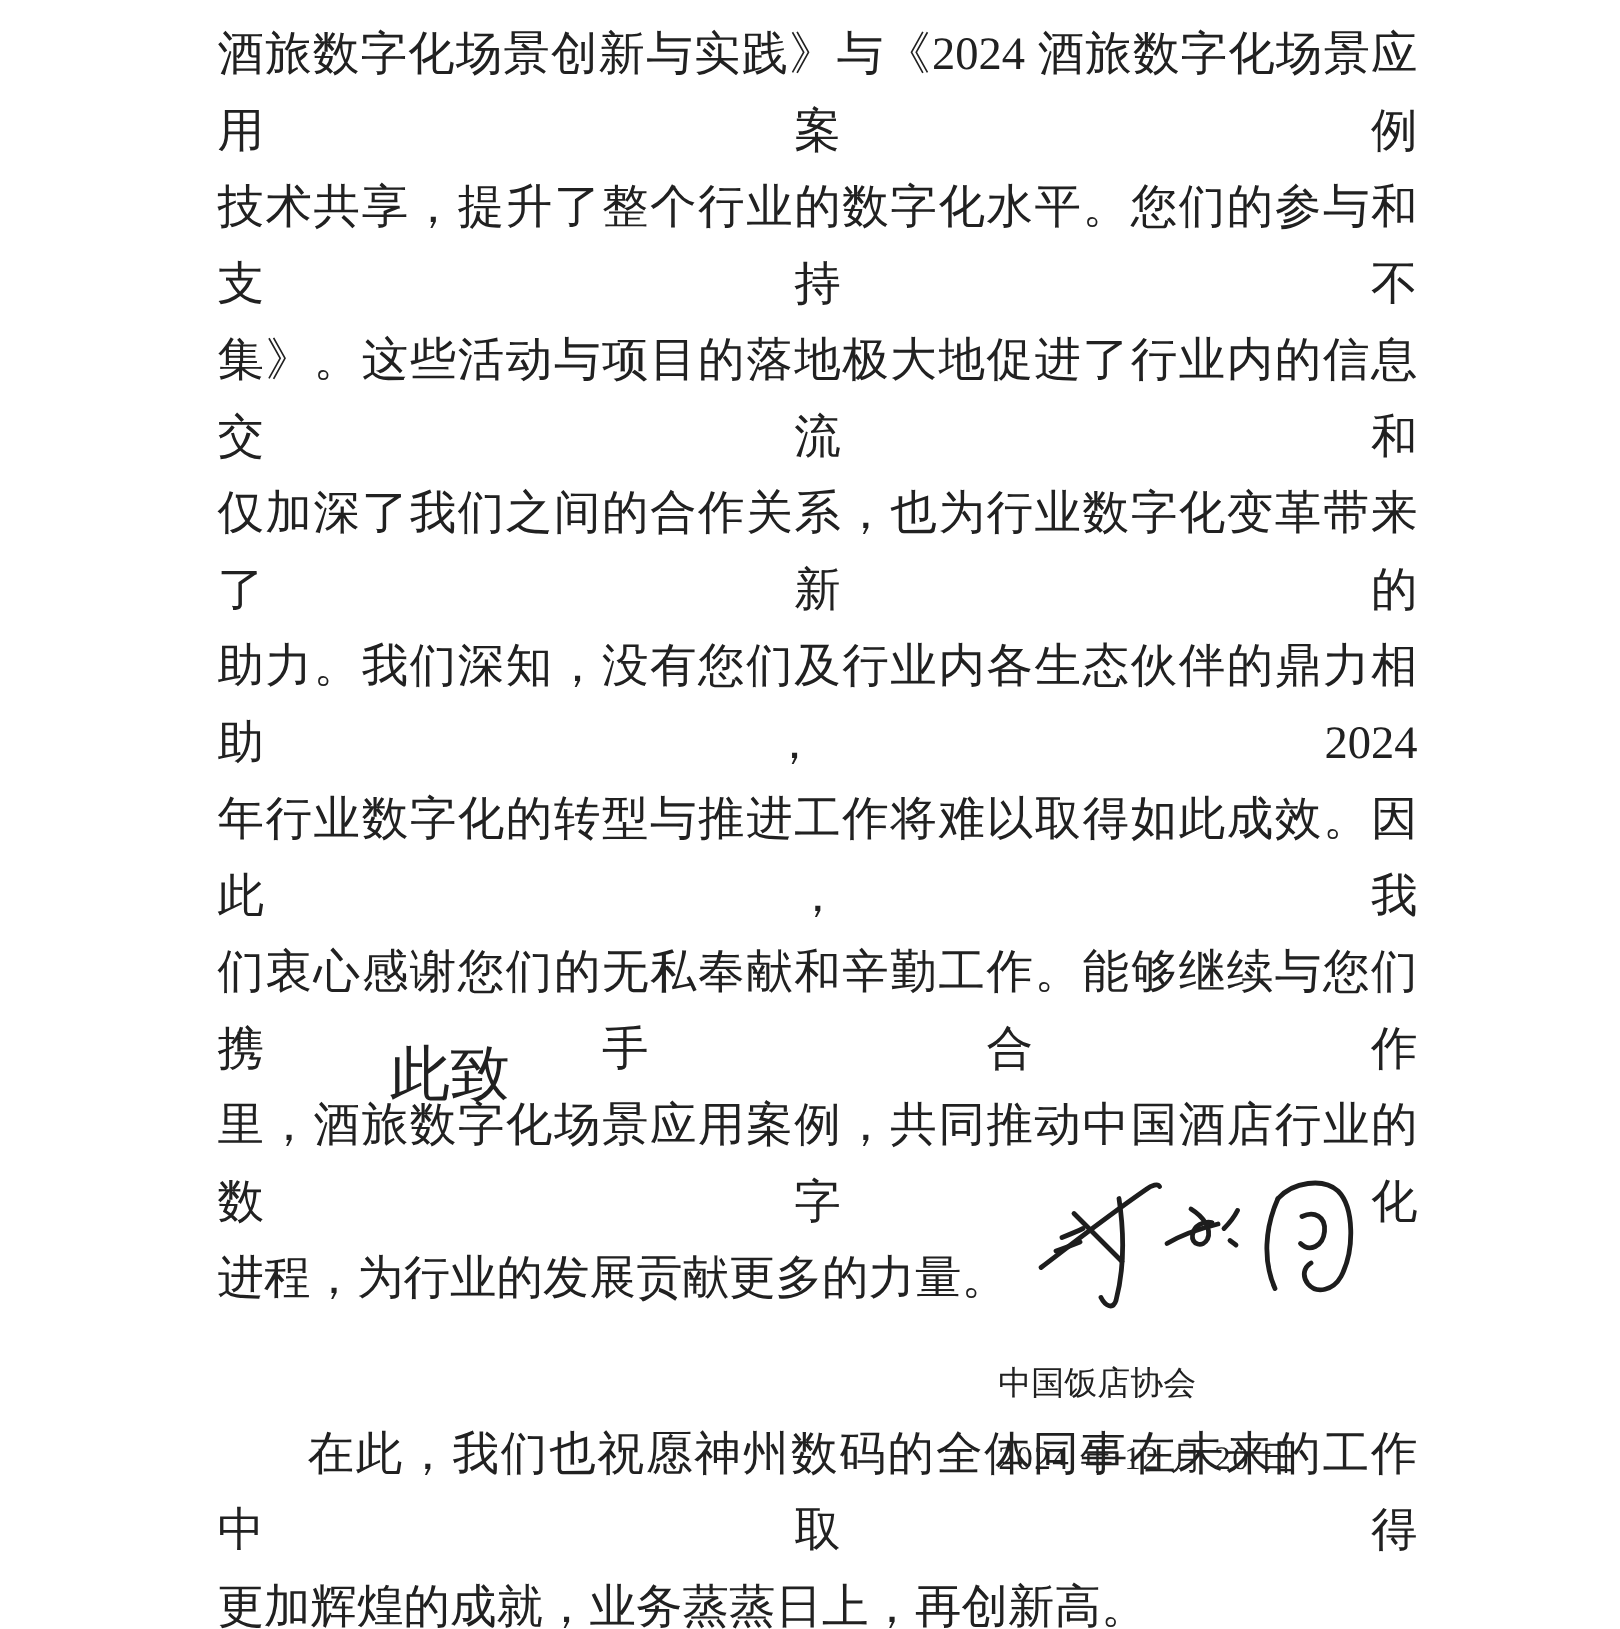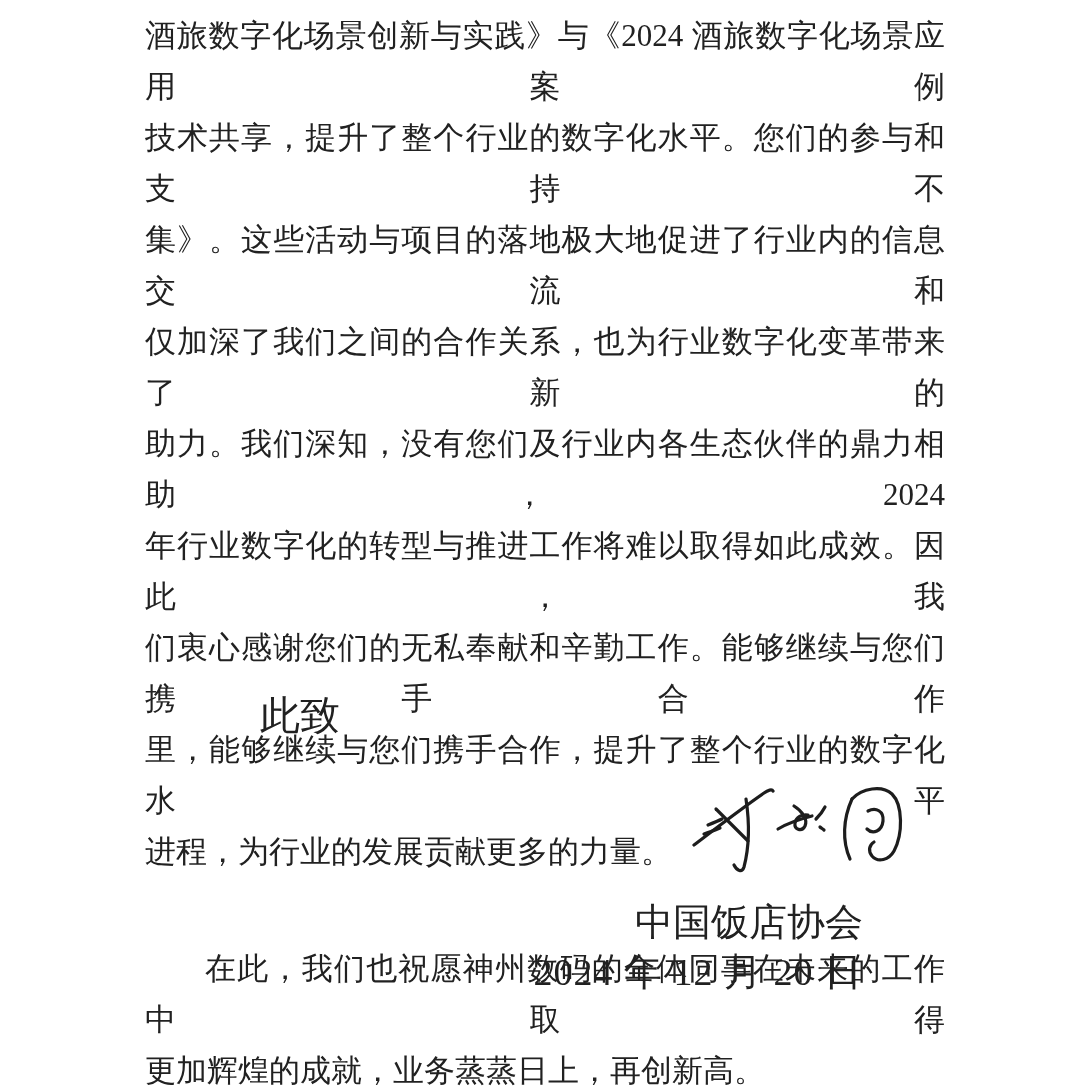--- a/index.html
+++ b/index.html
@@ -49,41 +49,40 @@
     left: 680px;
     top: 778px;
     width: 240px;
     height: 112px;
   }
   .signature-wrap svg { display: block; width: 100%; height: 100%; }
   .signoff {
     position: absolute;
     top: 897px;
     right: 137px;
-    text-align: right;
-    font-size: 38px;
+    font-size: 22px;
     line-height: 50px;
   }
   .signoff .date { letter-spacing: 1px; font-family: Liberation Serif, serif; }
 </style>
 </head>
 <body>
 
 <div class="page">
 
   <div class="body-text">
     <div class="para">
       <div class="line">酒旅数字化场景创新与实践》与《2024 酒旅数字化场景应用案例</div>
       <div class="line">技术共享，提升了整个行业的数字化水平。您们的参与和支持不</div>
       <div class="line">集》。这些活动与项目的落地极大地促进了行业内的信息交流和</div>
       <div class="line">仅加深了我们之间的合作关系，也为行业数字化变革带来了新的</div>
       <div class="line">助力。我们深知，没有您们及行业内各生态伙伴的鼎力相助，2024</div>
       <div class="line">年行业数字化的转型与推进工作将难以取得如此成效。因此，我</div>
       <div class="line">们衷心感谢您们的无私奉献和辛勤工作。能够继续与您们携手合作</div>
-      <div class="line">里，能够继续与您们携手合作，提升了整个行业的数字化水平</div>
+      <div class="line">里，酒旅数字化场景应用案例，共同推动中国酒店行业的数字化</div>
       <div class="line last">进程，为行业的发展贡献更多的力量。</div>
     </div>
     <div class="para">
       <div class="line indent">在此，我们也祝愿神州数码的全体同事在未来的工作中取得</div>
       <div class="line last">更加辉煌的成就，业务蒸蒸日上，再创新高。</div>
     </div>
   </div>
 
   <div class="closing">
     <div class="regards-1">此致</div>

